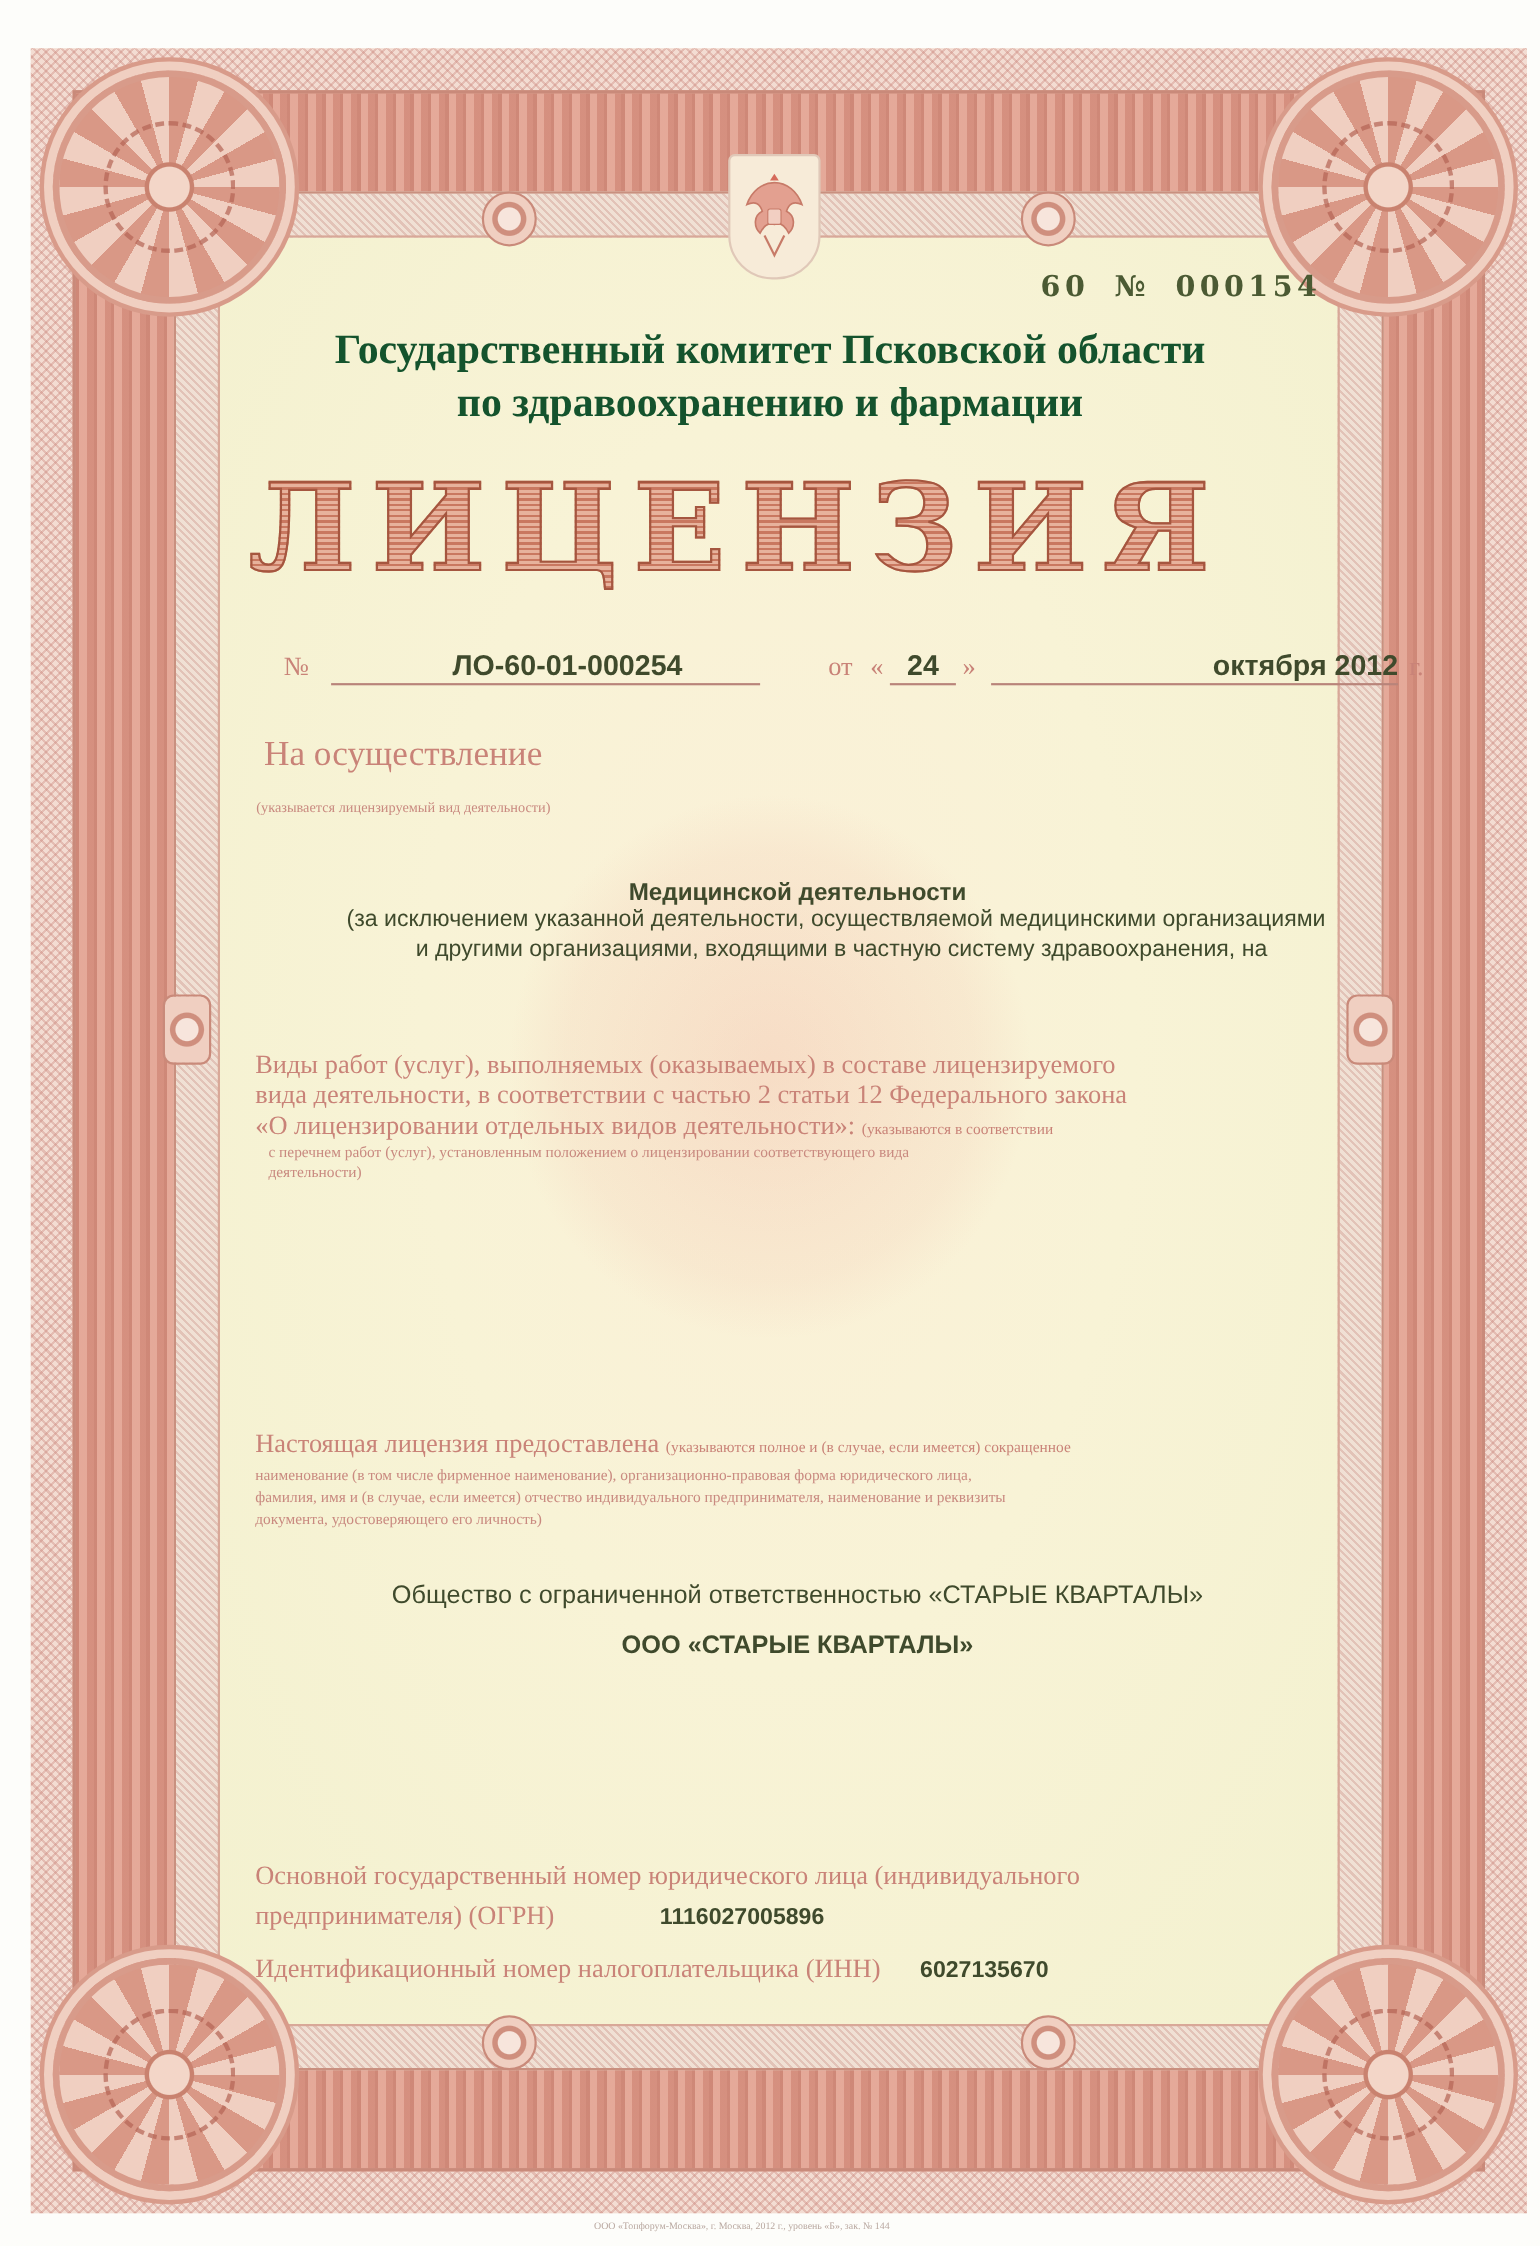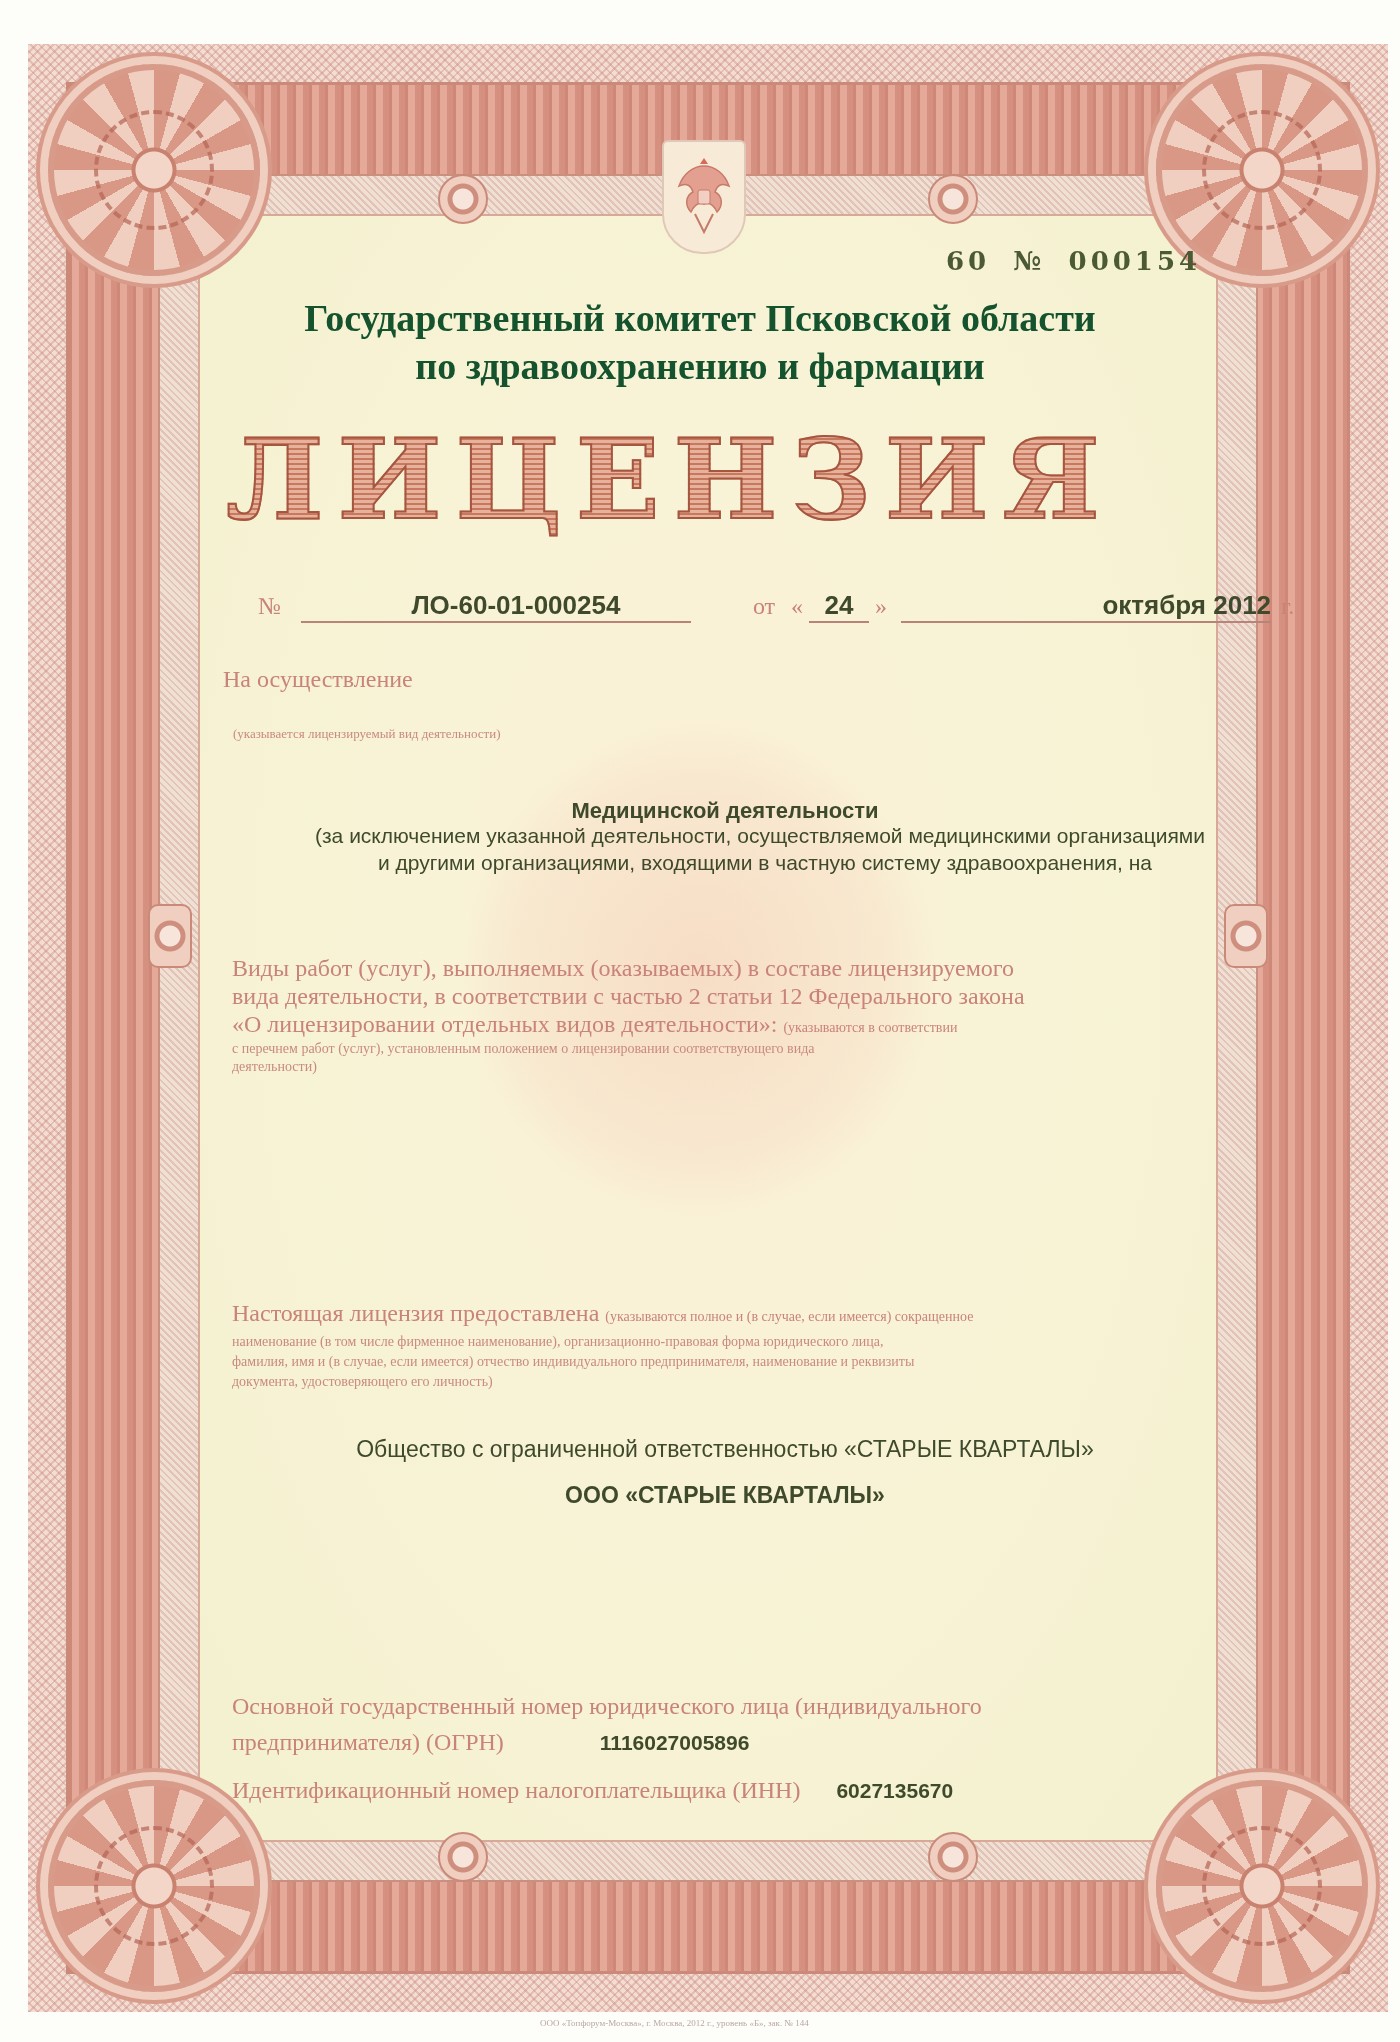--- a/index.html
+++ b/index.html
@@ -109,39 +109,39 @@
     <span class="red">№</span>
     <span class="uline sans dark" style="width:350px;margin-left:14px;font-size:26px;font-weight:bold;padding-left:40px;">ЛО-60-01-000254</span>
     <span class="red" style="margin-left:56px;">от</span>
     <span class="red" style="margin-left:10px;">«</span>
     <span class="uline sans dark" style="width:60px;font-size:26px;font-weight:bold;">24</span>
     <span class="red">»</span>
     <span class="uline sans dark" style="width:370px;margin-left:8px;font-size:26px;font-weight:bold;text-align:right;">октября 2012</span>
     <span class="red" style="margin-left:4px;">г.</span>
   </div>
 
-  <div class="row red" style="left:223px;top:666px;font-size:24px;">На осуществление</div>
+  <div class="row red" style="left:240px;top:666px;font-size:32px;">На осуществление</div>
   <div class="row small-red" style="left:233px;top:726px;">(указывается лицензируемый вид деятельности)</div>
 
   <div class="center sans dark" style="top:798px;font-size:22px;font-weight:bold;">Медицинской деятельности</div>
 
   <div class="center sans dark" style="top:822px;font-size:21px;line-height:27px;padding-left:40px;">
     <div style="margin-left:-40px;width:1120px;">(за исключением указанной деятельности, осуществляемой медицинскими организациями</div>
     <div>и другими организациями, входящими в частную систему здравоохранения, на</div>
   </div>
 
   <div class="row red" style="left:232px;top:954px;font-size:24px;line-height:28px;">
     <div>Виды работ (услуг), выполняемых (оказываемых) в составе лицензируемого</div>
     <div>вида деятельности, в соответствии с частью 2 статьи 12 Федерального закона</div>
     <div>
       <span>«О лицензировании отдельных видов деятельности»:</span>
       <span style="font-size:14px;">(указываются в соответствии</span>
     </div>
   </div>
-  <div class="row small-red" style="left:232px;top:1040px;line-height:18px;font-size:14px;">
+  <div class="row small-red" style="left:244px;top:1040px;line-height:18px;font-size:14px;">
     <div>с перечнем работ (услуг), установленным положением о лицензировании соответствующего вида</div>
     <div>деятельности)</div>
   </div>
 
 
   <div class="row red" style="left:232px;top:1300px;font-size:24px;">
     <span>Настоящая лицензия предоставлена</span>
     <span style="font-size:14px;">(указываются полное и (в случае, если имеется) сокращенное</span>
   </div>
   <div class="row small-red" style="left:232px;top:1332px;font-size:14px;line-height:20px;">

